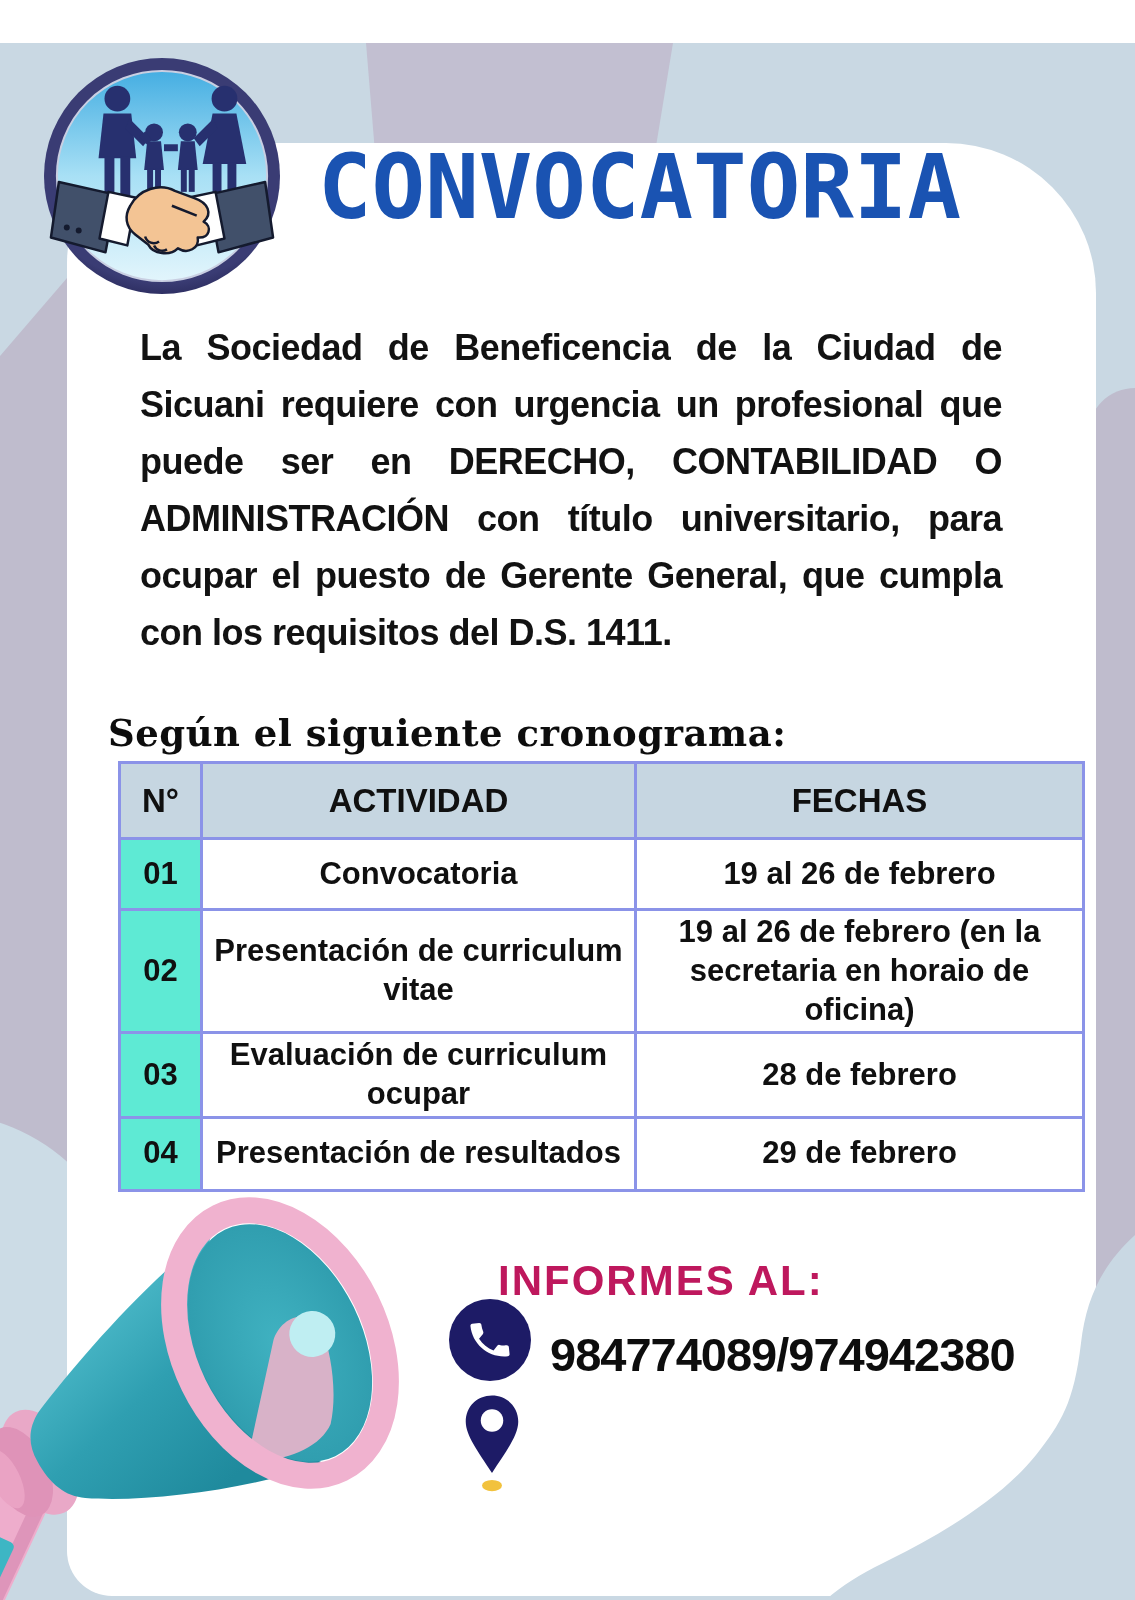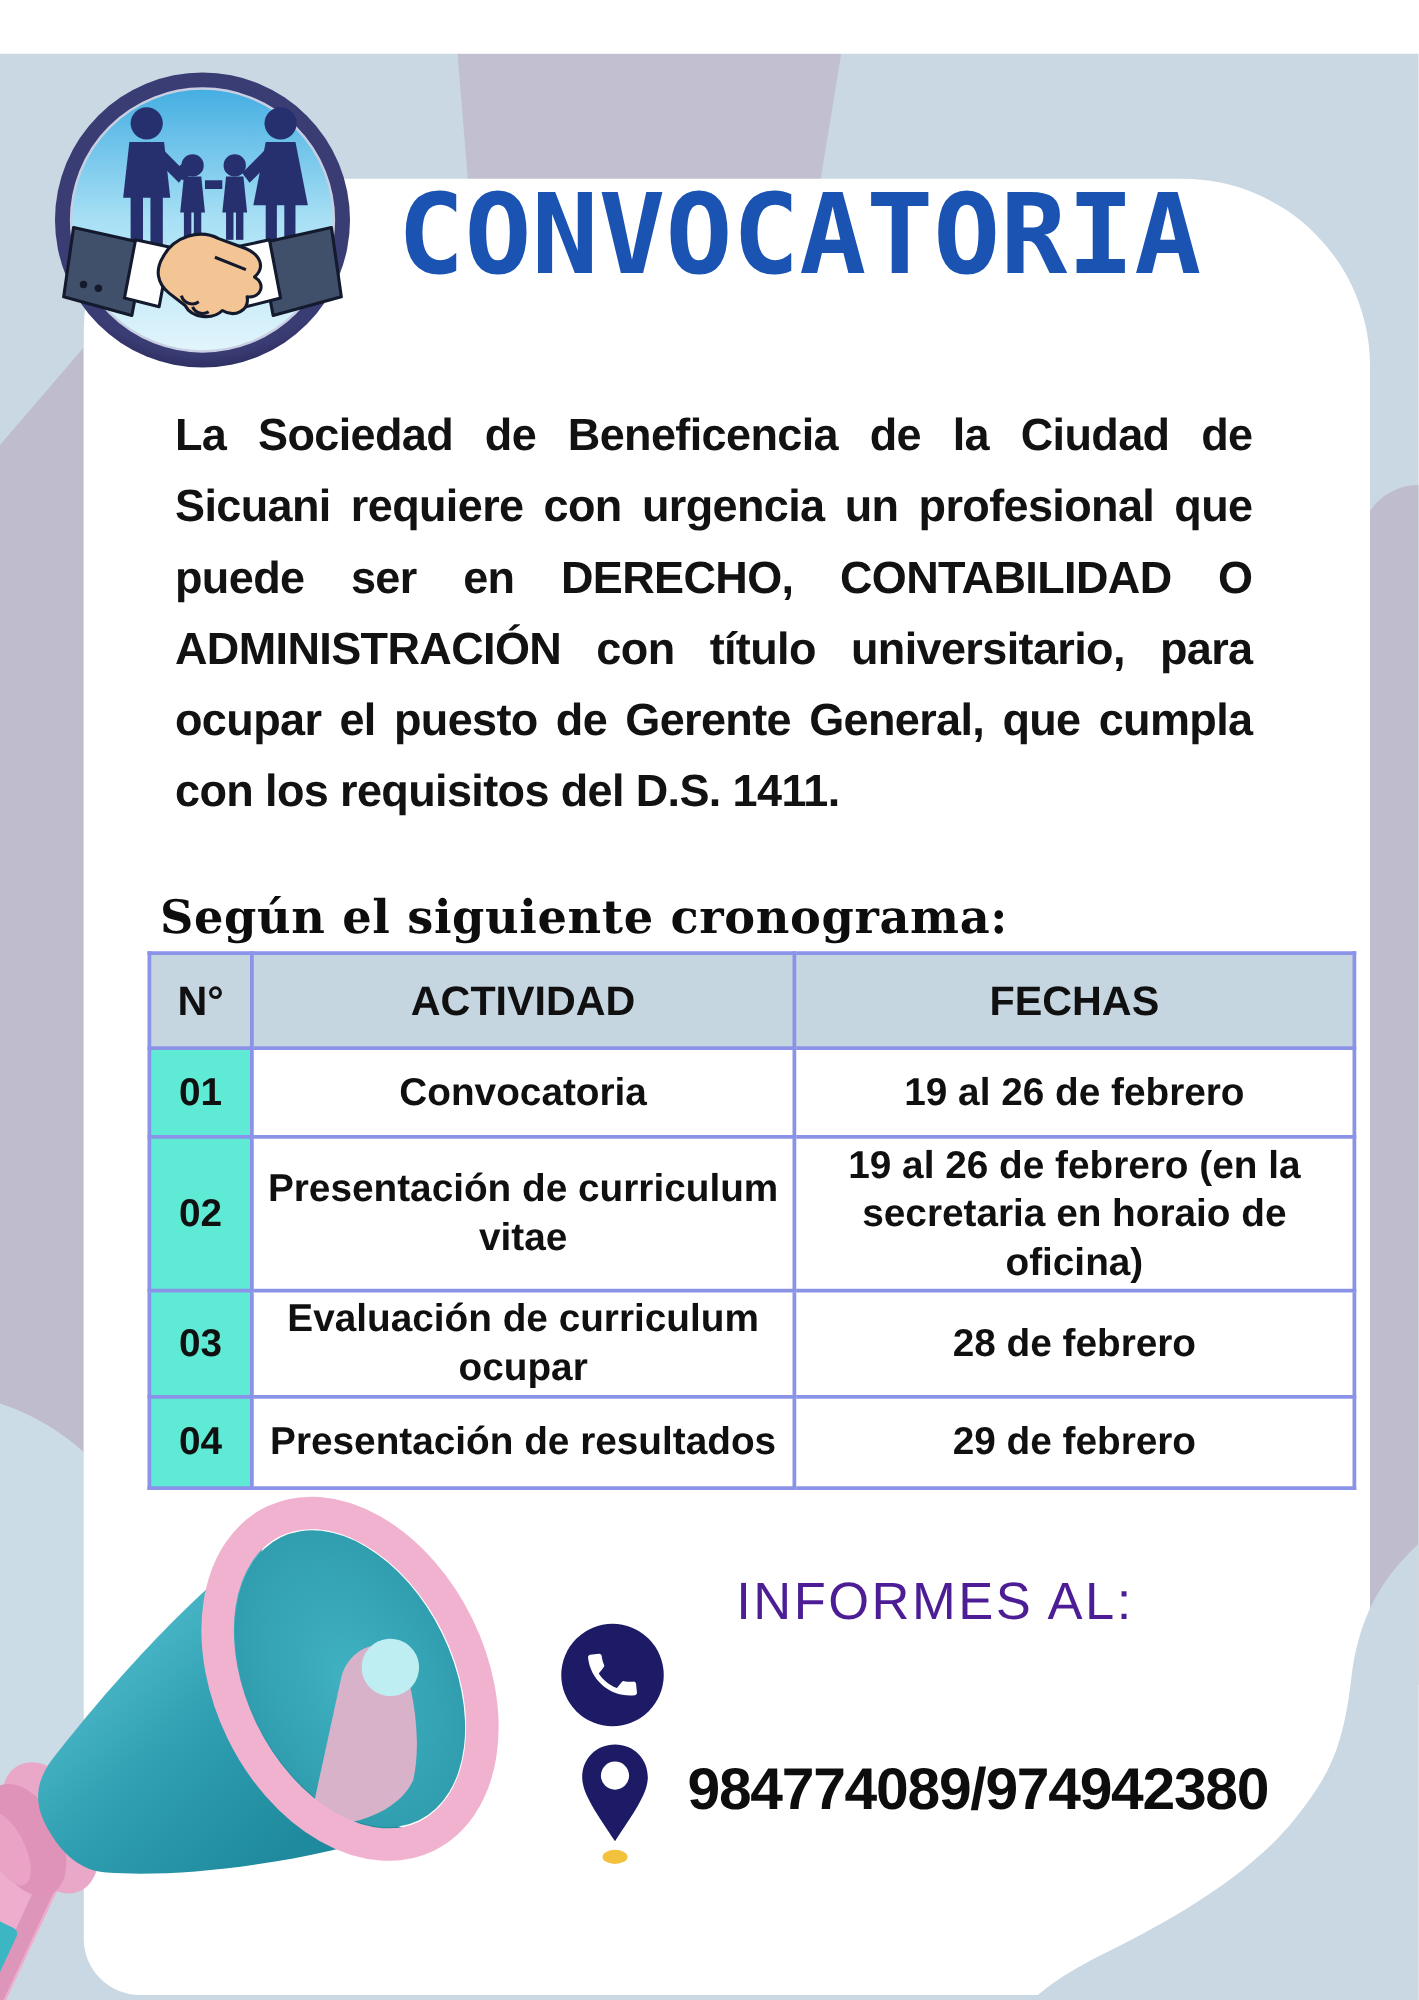--- a/index.html
+++ b/index.html
@@ -32,41 +32,41 @@
   .title{position:absolute;left:318px;top:98px;width:700px;z-index:5;
     font-family:"DejaVu Sans Mono",monospace;font-weight:700;font-size:89px;line-height:1.05;
     color:#1a53b2;letter-spacing:0px;white-space:nowrap;}
 
   
   .intro{position:absolute;left:140px;top:240px;width:862px;z-index:4;
     font-weight:700;font-size:36px;line-height:57px;color:#121212;
     text-align:justify;letter-spacing:-0.5px;}
 
   
-  .schedule-heading{position:absolute;left:128px;top:668px;z-index:4;
+  .schedule-heading{position:absolute;left:108px;top:668px;z-index:4;
     font-family:"DejaVu Serif",serif;font-weight:700;font-size:37px;color:#0d0d0d;letter-spacing:.5px;}
   table.schedule{position:absolute;left:118px;top:718px;width:964px;z-index:4;
     border-collapse:collapse;table-layout:fixed;}
   table.schedule th,table.schedule td{border:3px solid #8b93e8;text-align:center;vertical-align:middle;
     color:#101010;padding:2px 10px;}
   table.schedule th{background:#c6d6e1;font-size:33px;font-weight:700;height:69px;}
   table.schedule td{background:#ffffff;font-size:31px;font-weight:700;line-height:1.25;}
   table.schedule td.num{background:#5eead4;}
   tr.row-1 td{height:64px;} tr.row-2 td{height:109px;} tr.row-3 td{height:67px;} tr.row-4 td{height:66px;text-align:center;}
 
   
   .megaphone{position:absolute;left:-60px;top:1100px;width:520px;height:500px;z-index:4;}
 
   
-  .contact-heading{position:absolute;left:498px;top:1214px;width:500px;z-index:4;text-align:center;
-    font-size:42px;font-weight:400;letter-spacing:2px;color:#4c1d95;}
+  .contact-heading{position:absolute;left:498px;top:1214px;width:500px;z-index:4;text-align:left;
+    font-size:42px;font-weight:700;letter-spacing:2px;color:#be185d;}
   .phone-badge{position:absolute;left:449px;top:1256px;width:82px;height:82px;border-radius:50%;
     background:#1d1b66;z-index:4;display:flex;align-items:center;justify-content:center;}
   .phone-badge svg{width:48px;height:48px;transform:rotate(-6deg);}
-  .phone-number{position:absolute;left:550px;top:1360px;z-index:4;white-space:nowrap;
+  .phone-number{position:absolute;left:550px;top:1284px;z-index:4;white-space:nowrap;
     font-size:47px;font-weight:700;letter-spacing:-1px;color:#0d0d0d;}
   .pin-badge{position:absolute;left:462px;top:1350px;width:60px;height:100px;z-index:4;}
   .address{position:absolute;left:532px;top:1380px;z-index:4;white-space:nowrap;
     font-size:35px;font-weight:700;letter-spacing:-0.5px;color:#0d0d0d;}
 </style>
 </head>
 <body>
 
 <div class="poster">
 

